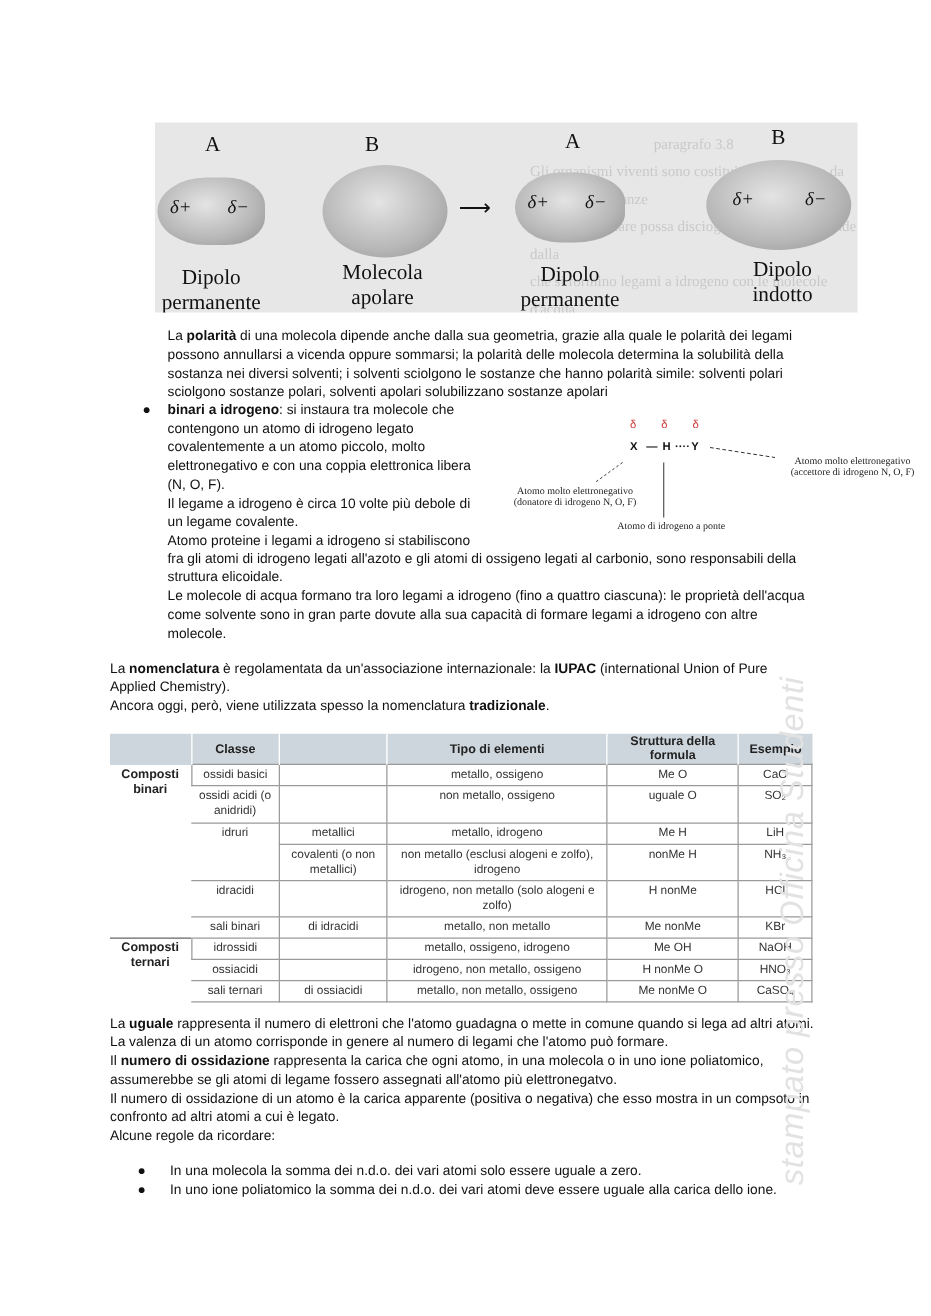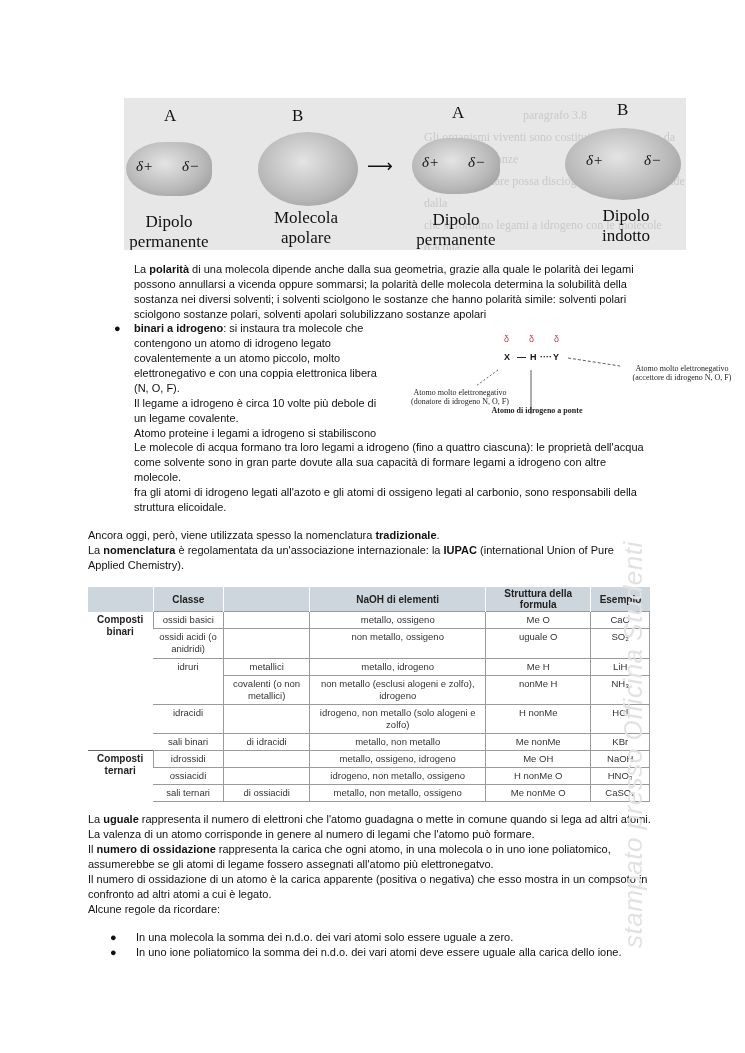--- a/index.html
+++ b/index.html
@@ -84,69 +84,69 @@
 
 <div class="p" style="left:134px;top:262px;width:520px;"><span>La </span><b>polarità</b><span> di una molecola dipende anche dalla sua geometria, grazie alla quale le polarità dei legami possono annullarsi a vicenda oppure sommarsi; la polarità delle molecola determina la solubilità della sostanza nei diversi solventi; i solventi sciolgono le sostanze che hanno polarità simile: solventi polari sciolgono sostanze polari, solventi apolari solubilizzano sostanze apolari</span></div>
 
 <span class="bullet" style="left:114px;top:322px;">●</span>
 <div class="p" style="left:134px;top:321px;width:255px;">
   <div><b>binari a idrogeno</b><span>: si instaura tra molecole che contengono un atomo di idrogeno legato covalentemente a un atomo piccolo, molto elettronegativo e con una coppia elettronica libera (N, O, F).</span></div>
   <div>Il legame a idrogeno è circa 10 volte più debole di un legame covalente.</div>
   <div>Atomo proteine i legami a idrogeno si stabiliscono</div>
 </div>
 <div class="p" style="left:134px;top:440px;width:520px;">
+  <div>fra gli atomi di idrogeno legati all'azoto e gli atomi di ossigeno legati al carbonio, sono responsabili della struttura elicoidale.</div>
   <div>Le molecole di acqua formano tra loro legami a idrogeno (fino a quattro ciascuna): le proprietà dell'acqua come solvente sono in gran parte dovute alla sua capacità di formare legami a idrogeno con altre molecole.</div>
-  <div>fra gli atomi di idrogeno legati all'azoto e gli atomi di ossigeno legati al carbonio, sono responsabili della struttura elicoidale.</div>
 </div>
 
 <div class="abs" style="left:390px;top:330px;width:355px;height:100px;">
   <span class="hbd" style="left:114px;top:4px;">δ</span>
   <span class="hbd" style="left:139px;top:4px;">δ</span>
   <span class="hbd" style="left:164px;top:4px;">δ</span>
   <span class="hbx" style="left:114px;top:22px;">X</span>
   <span class="hbx" style="left:127px;top:22px;">—</span>
   <span class="hbx" style="left:140px;top:22px;">H</span>
   <span class="hbx" style="left:150px;top:22px;">····</span>
   <span class="hbx" style="left:163px;top:22px;">Y</span>
   <svg class="abs" style="left:0;top:0;" width="355" height="100">
     <line x1="108" y1="40" x2="86" y2="56" stroke="#333" stroke-width="0.8" stroke-dasharray="2,2"></line>
     <line x1="141" y1="40" x2="141" y2="84" stroke="#333" stroke-width="0.8"></line>
     <line x1="178" y1="28" x2="230" y2="36" stroke="#333" stroke-width="0.8" stroke-dasharray="3,2"></line>
   </svg>
   <div class="hb" style="left:10px;top:58px;text-align:center;width:120px;">
     <div>Atomo molto elettronegativo</div>
       <div>(donatore di idrogeno N, O, F)</div>
   </div>
-  <div class="hb" style="left:97px;top:76px;width:100px;text-align:center;font-weight:bold;">Atomo di idrogeno a ponte</div>
+  <div class="hb" style="left:97px;top:86px;width:100px;text-align:center;">Atomo di idrogeno a ponte</div>
   <div class="hb" style="left:232px;top:34px;width:120px;text-align:center;">
     <div>Atomo molto elettronegativo</div>
       <div>(accettore di idrogeno N, O, F)</div>
   </div>
 </div>
 
 <div class="p" style="left:88px;top:528px;width:560px;">
+  <div><span>La </span><b>nomenclatura</b><span> è regolamentata da un'associazione internazionale: la </span><b>IUPAC</b><span> (international Union of Pure Applied Chemistry).</span></div>
   <div><span>Ancora oggi, però, viene utilizzata spesso la nomenclatura </span><b>tradizionale</b><span>.</span></div>
-  <div><span>La </span><b>nomenclatura</b><span> è regolamentata da un'associazione internazionale: la </span><b>IUPAC</b><span> (international Union of Pure Applied Chemistry).</span></div>
 </div>
 
 <table class="nom">
   <colgroup>
       <col style="width:63px">
       <col style="width:67px">
       <col style="width:83px">
       <col style="width:168px">
       <col style="width:101px">
       <col style="width:56px">
     </colgroup>
   <thead>
     <tr>
       <th></th>
       <th>Classe</th>
       <th></th>
-      <th>NaOH di elementi</th>
+      <th>Tipo di elementi</th>
       <th>Struttura della formula</th>
       <th>Esempio</th>
     </tr>
   </thead>
   <tbody>
     <tr>
       <td class="grp" rowspan="6">Composti binari</td>
       <td>ossidi basici</td>
       <td></td>
       <td>metallo, ossigeno</td>

